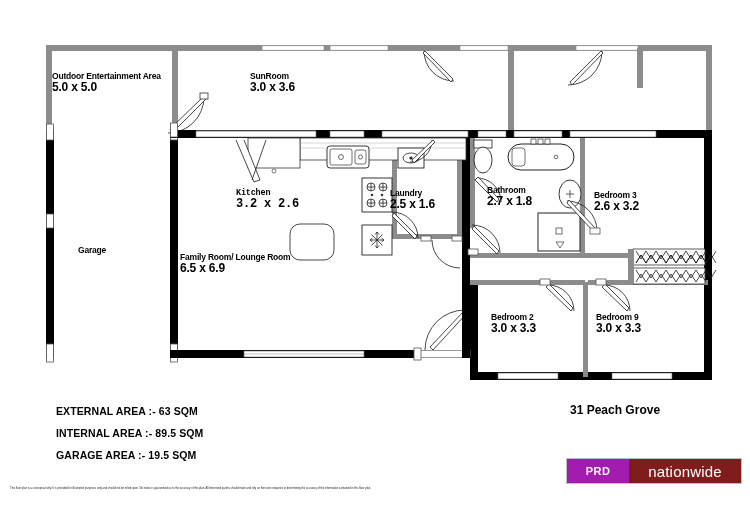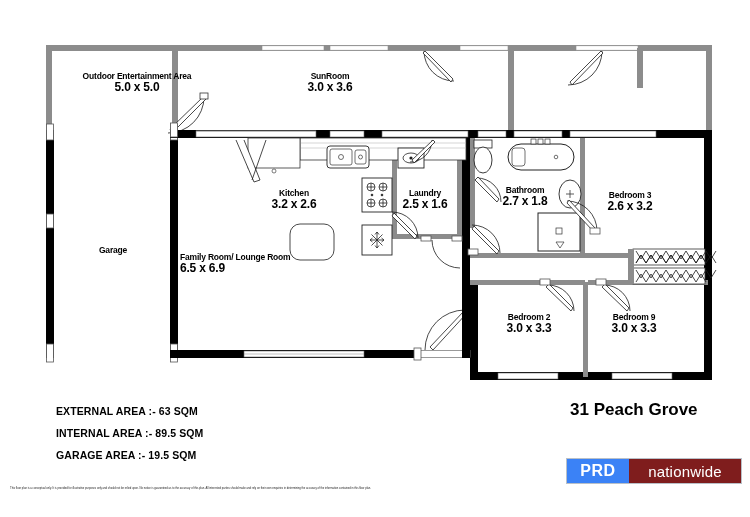--- a/index.html
+++ b/index.html
@@ -3,30 +3,30 @@
 <meta charset="utf-8">
 <title>Floor Plan</title>
 <style>
   html,body{margin:0;padding:0;background:#ffffff;}
   body{
     width:750px;height:517px;position:relative;overflow:hidden;
     font-family:"Liberation Sans","DejaVu Sans",sans-serif;
     color:#000;
   }
   #plan{position:absolute;left:0;top:0;width:750px;height:517px;}
-  .lbl{position:absolute;text-align:center;white-space:nowrap;font-weight:bold;letter-spacing:-0.2px;}
+  .lbl{position:absolute;text-align:left;white-space:nowrap;font-weight:bold;letter-spacing:-0.2px;}
   .rname{font-size:8.5px;line-height:11px;}
   .rdim{font-size:12px;line-height:11px;font-weight:bold;}
   .areas{position:absolute;left:56px;top:400px;width:300px;}
   .areas div{font-size:10.5px;font-weight:bold;line-height:22px;letter-spacing:0.1px;}
   .addr{position:absolute;left:570px;top:400px;width:175px;}
-  .addr div{font-size:17px;font-weight:bold;line-height:20px;}
+  .addr div{font-size:12px;font-weight:bold;line-height:20px;}
   .logo{position:absolute;left:566px;top:458px;width:176px;height:26px;display:flex;
         border:1px solid #b9c0c8;box-sizing:border-box;}
-  .logo .prd{background:#3b82f6;color:#fff;font-size:16px;font-weight:bold;
+  .logo .prd{background:#a21caf;color:#fff;font-size:11px;font-weight:bold;
              display:flex;align-items:center;justify-content:center;width:62px;letter-spacing:0.5px;}
   .logo .nw{background:#7f1d1d;color:#fff;font-size:15px;font-weight:normal;
             display:flex;align-items:center;justify-content:center;flex:1;letter-spacing:0.2px;}
   .disclaimer{position:absolute;left:10px;top:487px;width:720px;font-size:2.7px;
               line-height:4px;color:#1a1a1a;letter-spacing:0;}
 </style>
 </head>
 <body>
 
 <svg id="plan" viewBox="0 0 750 517">
@@ -226,21 +226,21 @@
 <div class="lbl" style="left:52px;top:71px;width:170px;">
   <div class="rname">Outdoor Entertainment Area</div>
   <div class="rdim">5.0 x 5.0</div>
 </div>
 
 <div class="lbl" style="left:250px;top:71px;width:160px;">
   <div class="rname">SunRoom</div>
   <div class="rdim">3.0 x 3.6</div>
 </div>
 
-<div class="lbl" style="left:244px;top:188px;width:100px;">
+<div class="lbl" style="left:236px;top:188px;width:100px;font-family:Liberation Mono, monospace;">
   <div class="rname">Kitchen</div>
   <div class="rdim">3.2 x 2.6</div>
 </div>
 
 <div class="lbl" style="left:390px;top:188px;width:70px;">
   <div class="rname">Laundry</div>
   <div class="rdim">2.5 x 1.6</div>
 </div>
 
 <div class="lbl" style="left:487px;top:185px;width:76px;">

